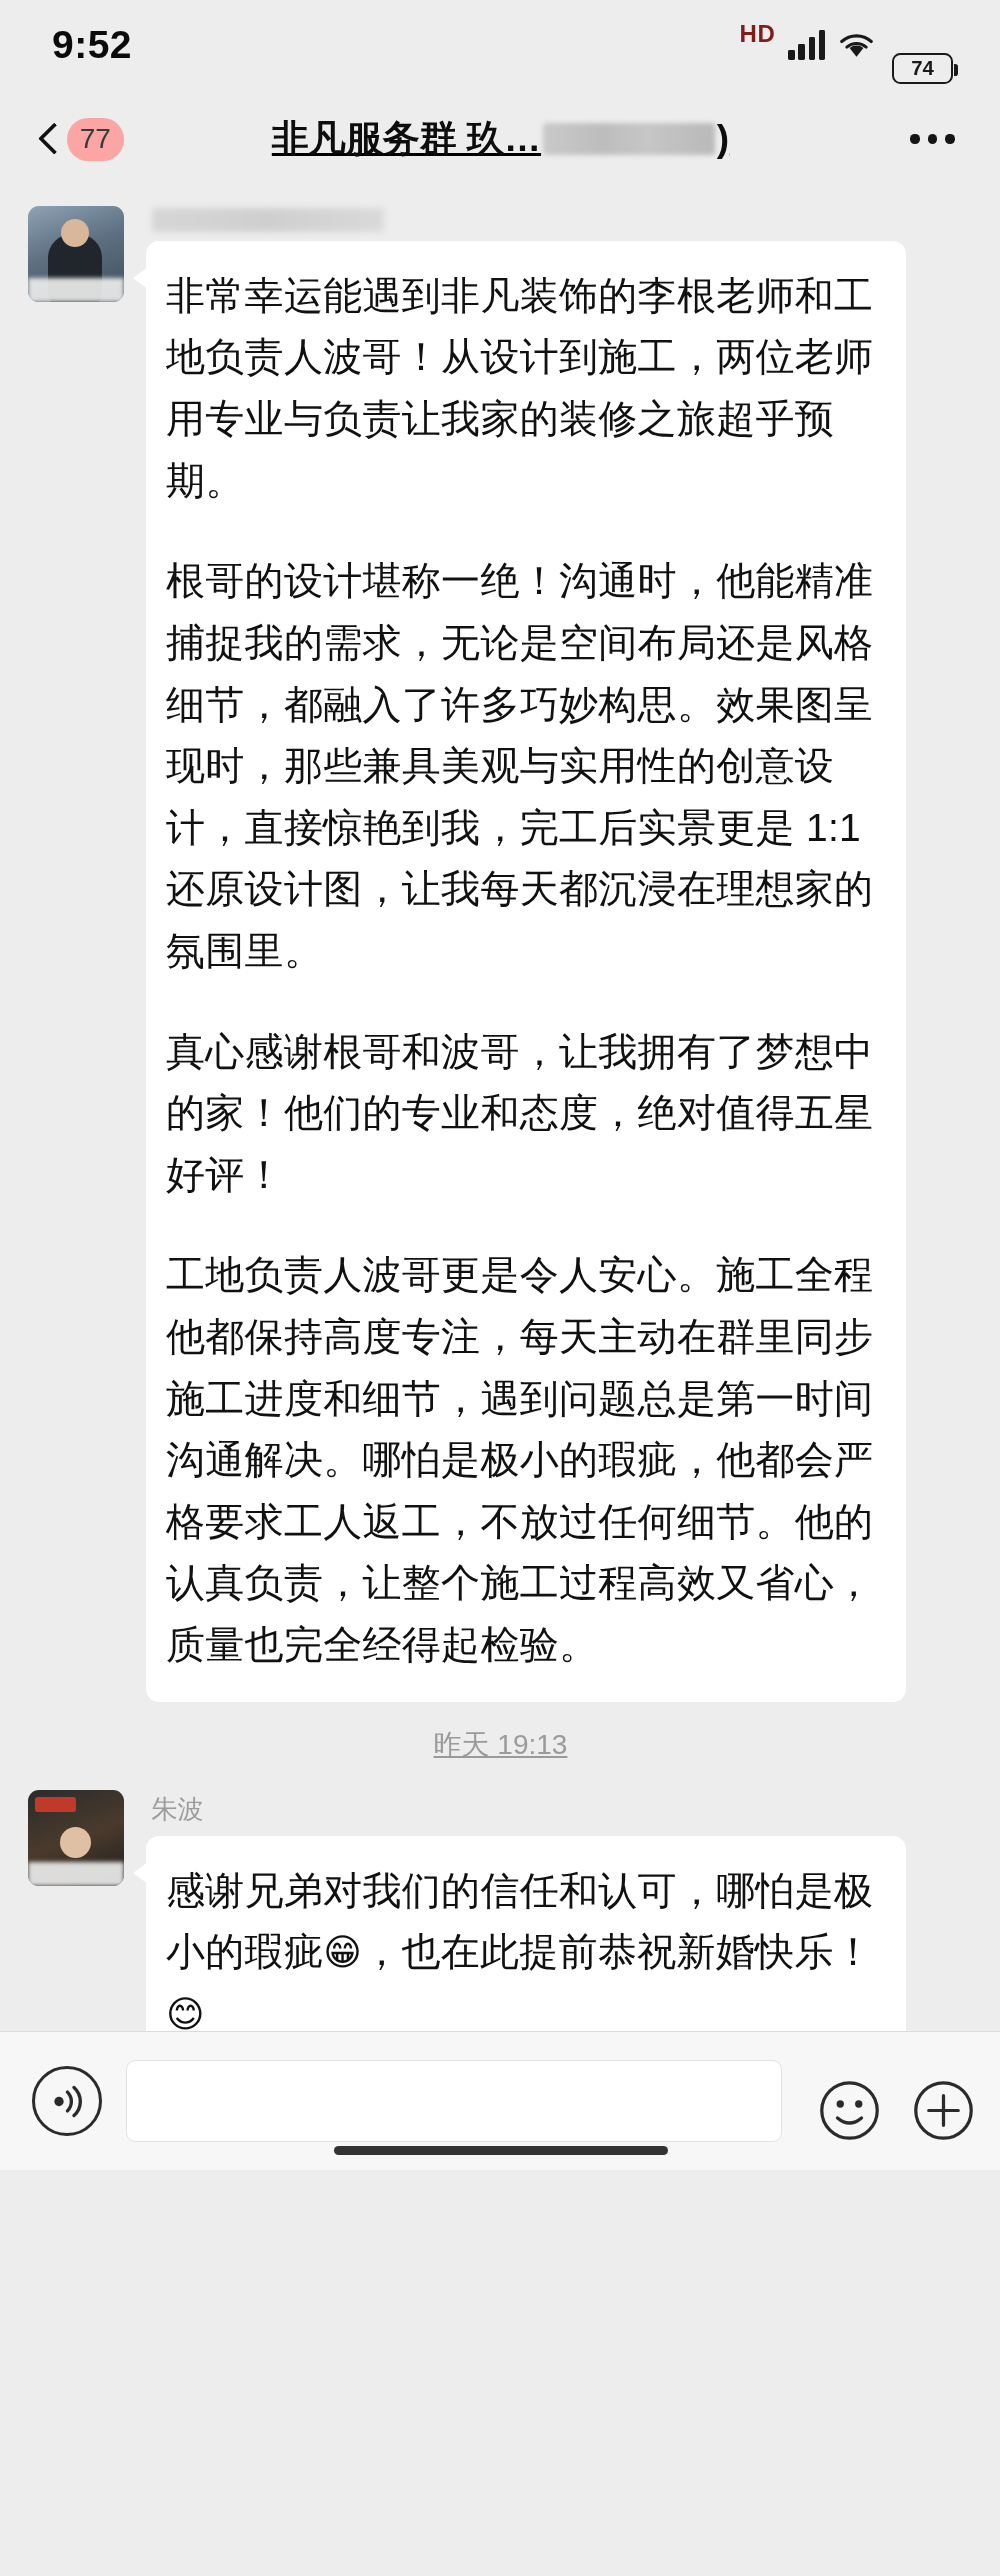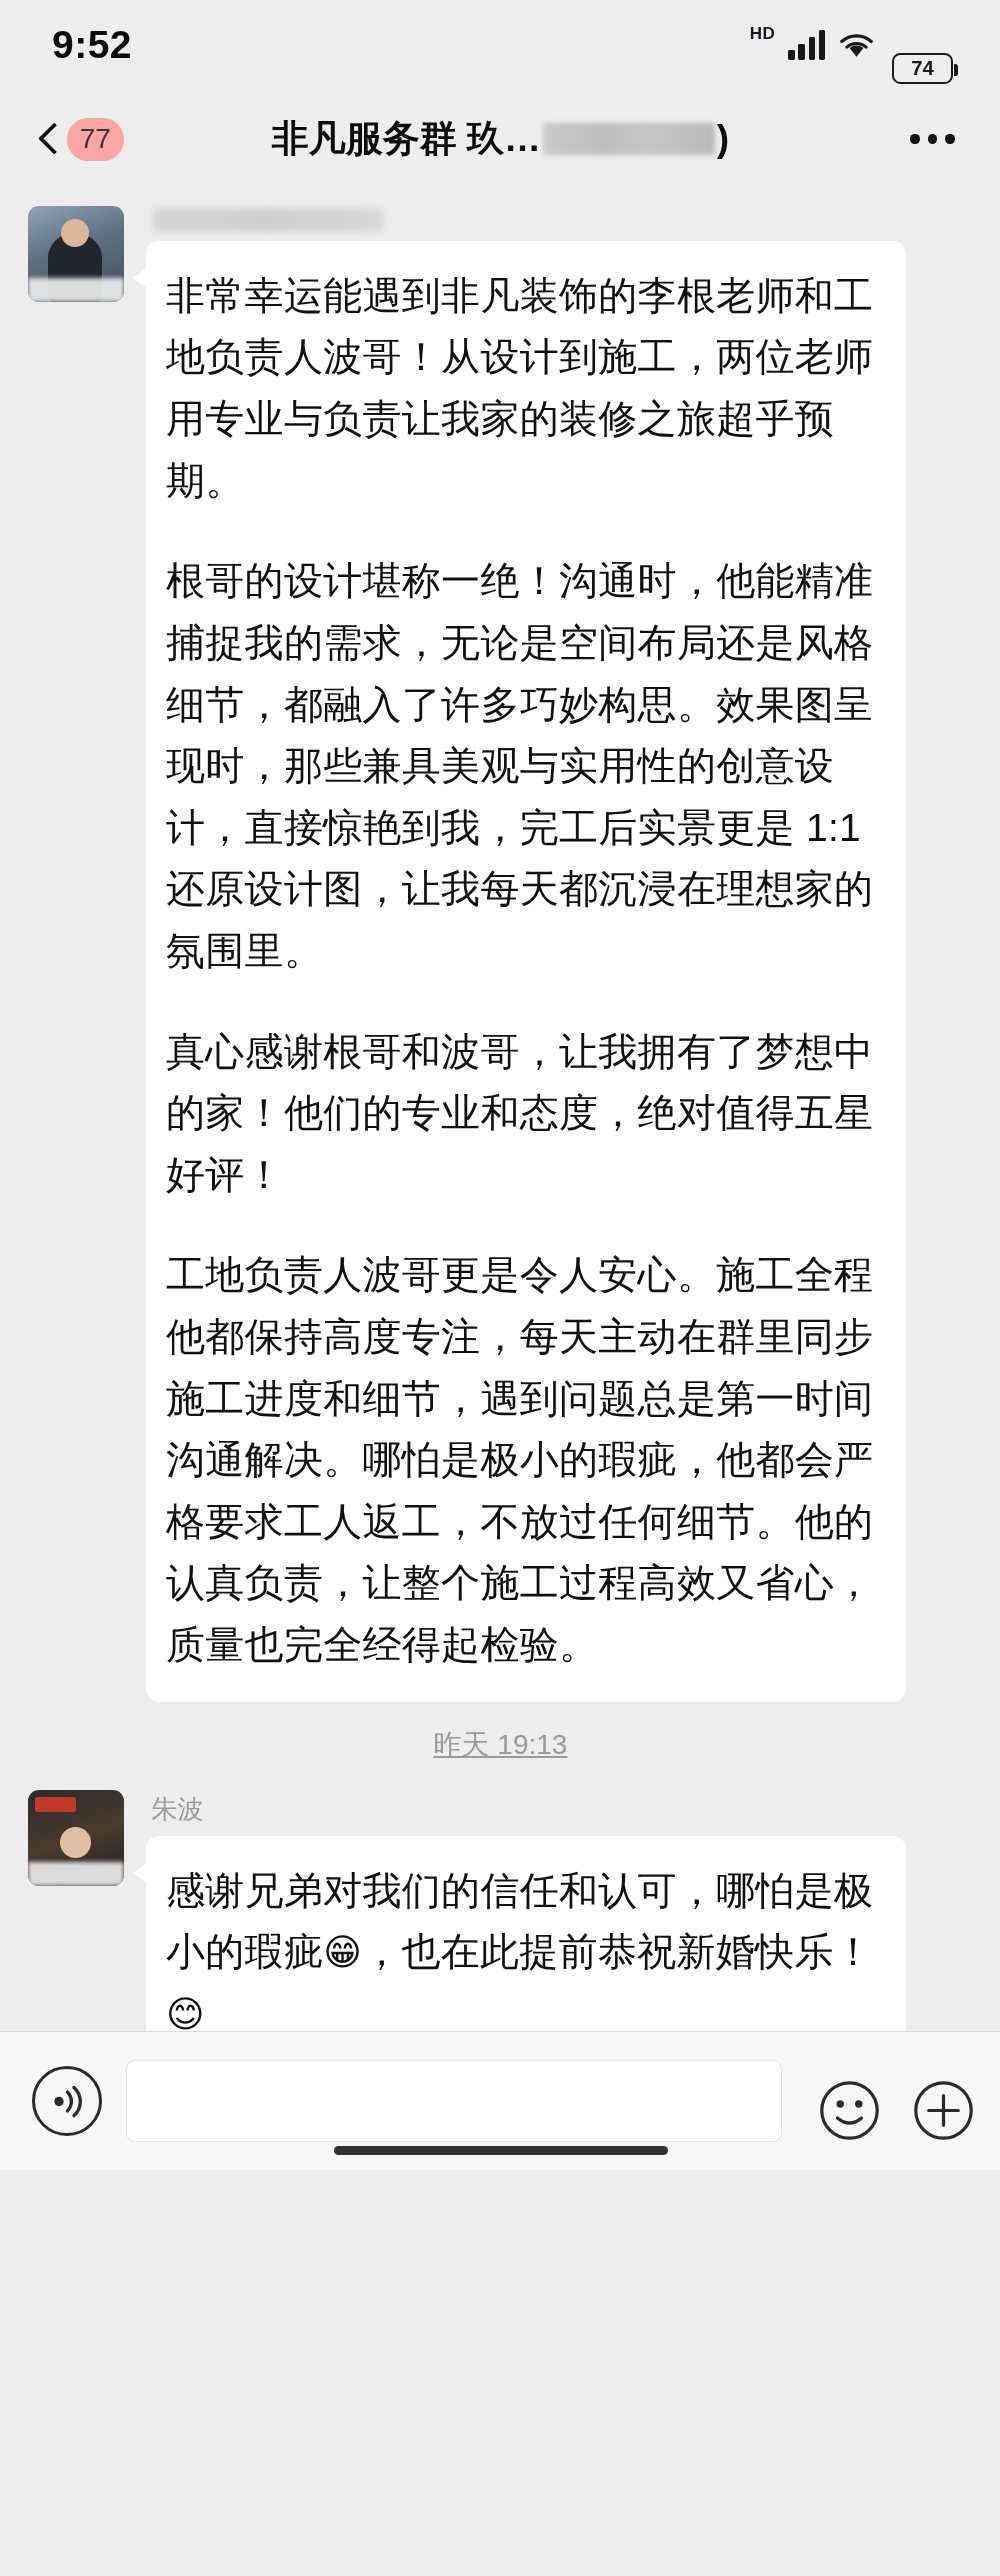--- a/index.html
+++ b/index.html
@@ -35,23 +35,23 @@
     font-weight: 600;
     color: #0b0b0b;
     letter-spacing: 0.5px;
   }
   .status-right {
     display: flex;
     align-items: center;
     gap: 13px;
   }
   .hd-badge {
-    font-size: 17px;
+    font-size: 24px;
     font-weight: 700;
-    color: #0f172a;
+    color: #7f1d1d;
     position: relative;
     top: -10.2px;
     letter-spacing: 0.5px;
     margin-left: 12px;
   }
   .signal-bars {
     display: flex;
     align-items: flex-end;
     gap: 3.7px;
     height: 31.5px;
@@ -142,20 +142,21 @@
     justify-content: center;
     padding: 0 13px;
   }
   .nav-title-wrap {
     position: absolute;
     left: 0; right: 0;
     display: flex;
     justify-content: center;
     align-items: center;
     pointer-events: none;
+    text-decoration: underline;
   }
   .nav-title {
     font-size: 37px;
     font-weight: 700;
     color: #0d0d0d;
     display: flex;
     align-items: center;
     white-space: nowrap;
   }
   .nav-title .redacted {

